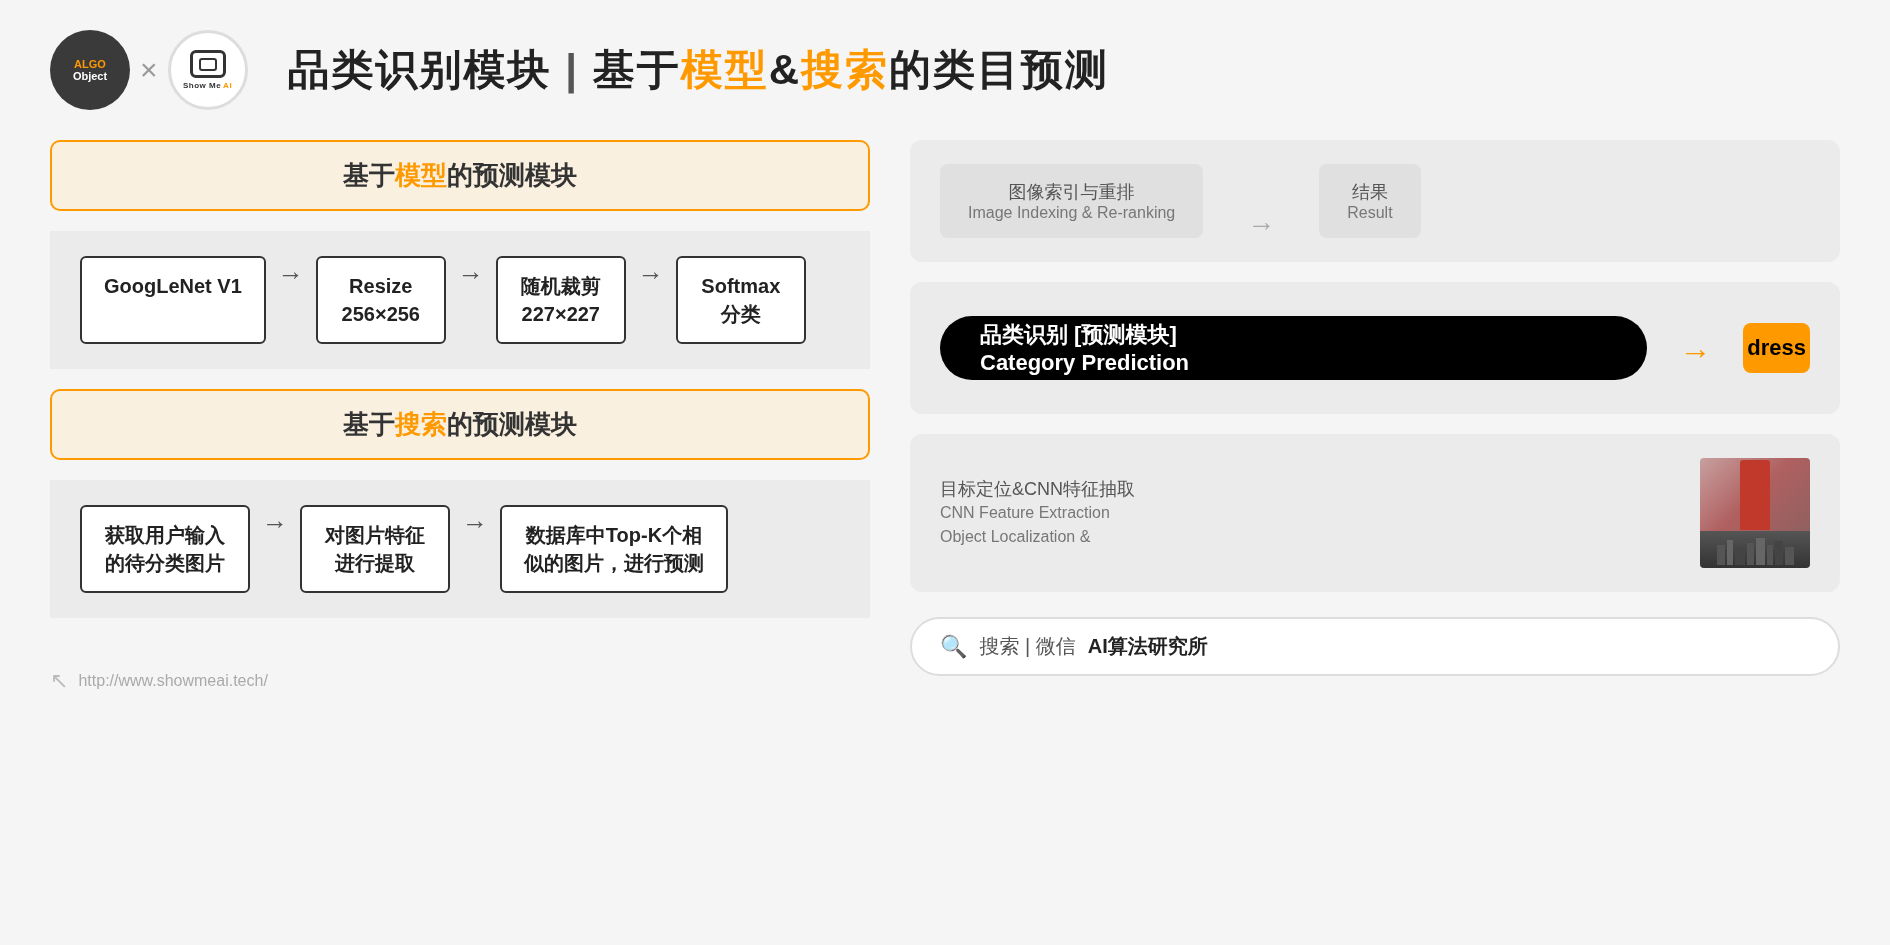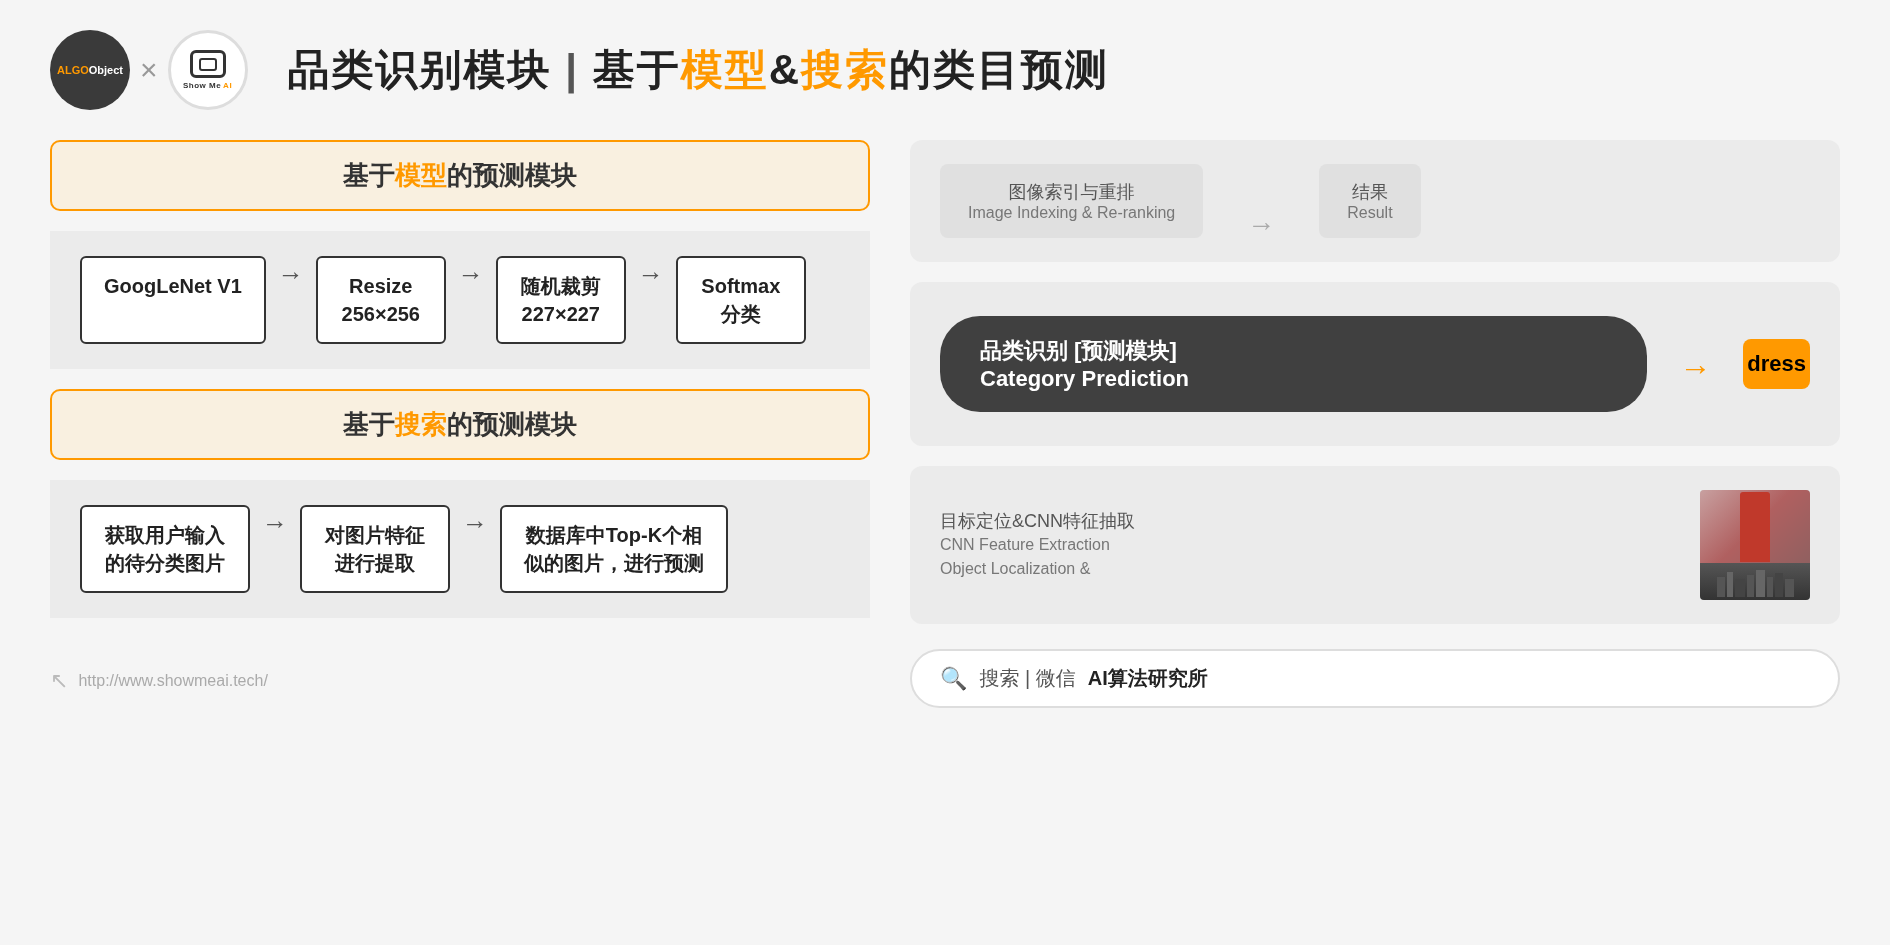--- a/index.html
+++ b/index.html
@@ -22,21 +22,21 @@
       align-items: center;
       margin-right: 40px;
       gap: 10px;
     }
     .algo-logo {
       width: 80px;
       height: 80px;
       background: #3a3a3a;
       border-radius: 50%;
       display: flex;
-      flex-direction: row;
+      flex-direction: column;
       align-items: center;
       justify-content: center;
       color: white;
     }
     .algo-logo .algo-text {
       font-size: 11px;
       font-weight: bold;
       color: #f90;
       line-height: 1.1;
     }
@@ -195,23 +195,23 @@
     }
 
     
     .category-row {
       display: flex;
       align-items: center;
       gap: 20px;
       padding: 10px 0;
     }
     .category-pred-box {
-      background: #404040;
+      background: #000000;
       border-radius: 40px;
-      padding: 20px 40px;
+      padding: 4px 40px;
       flex: 1;
     }
     .category-pred-box .cn-label {
       font-size: 22px;
       font-weight: 700;
       color: white;
     }
     .category-pred-box .en-label {
       font-size: 22px;
       font-weight: 700;

